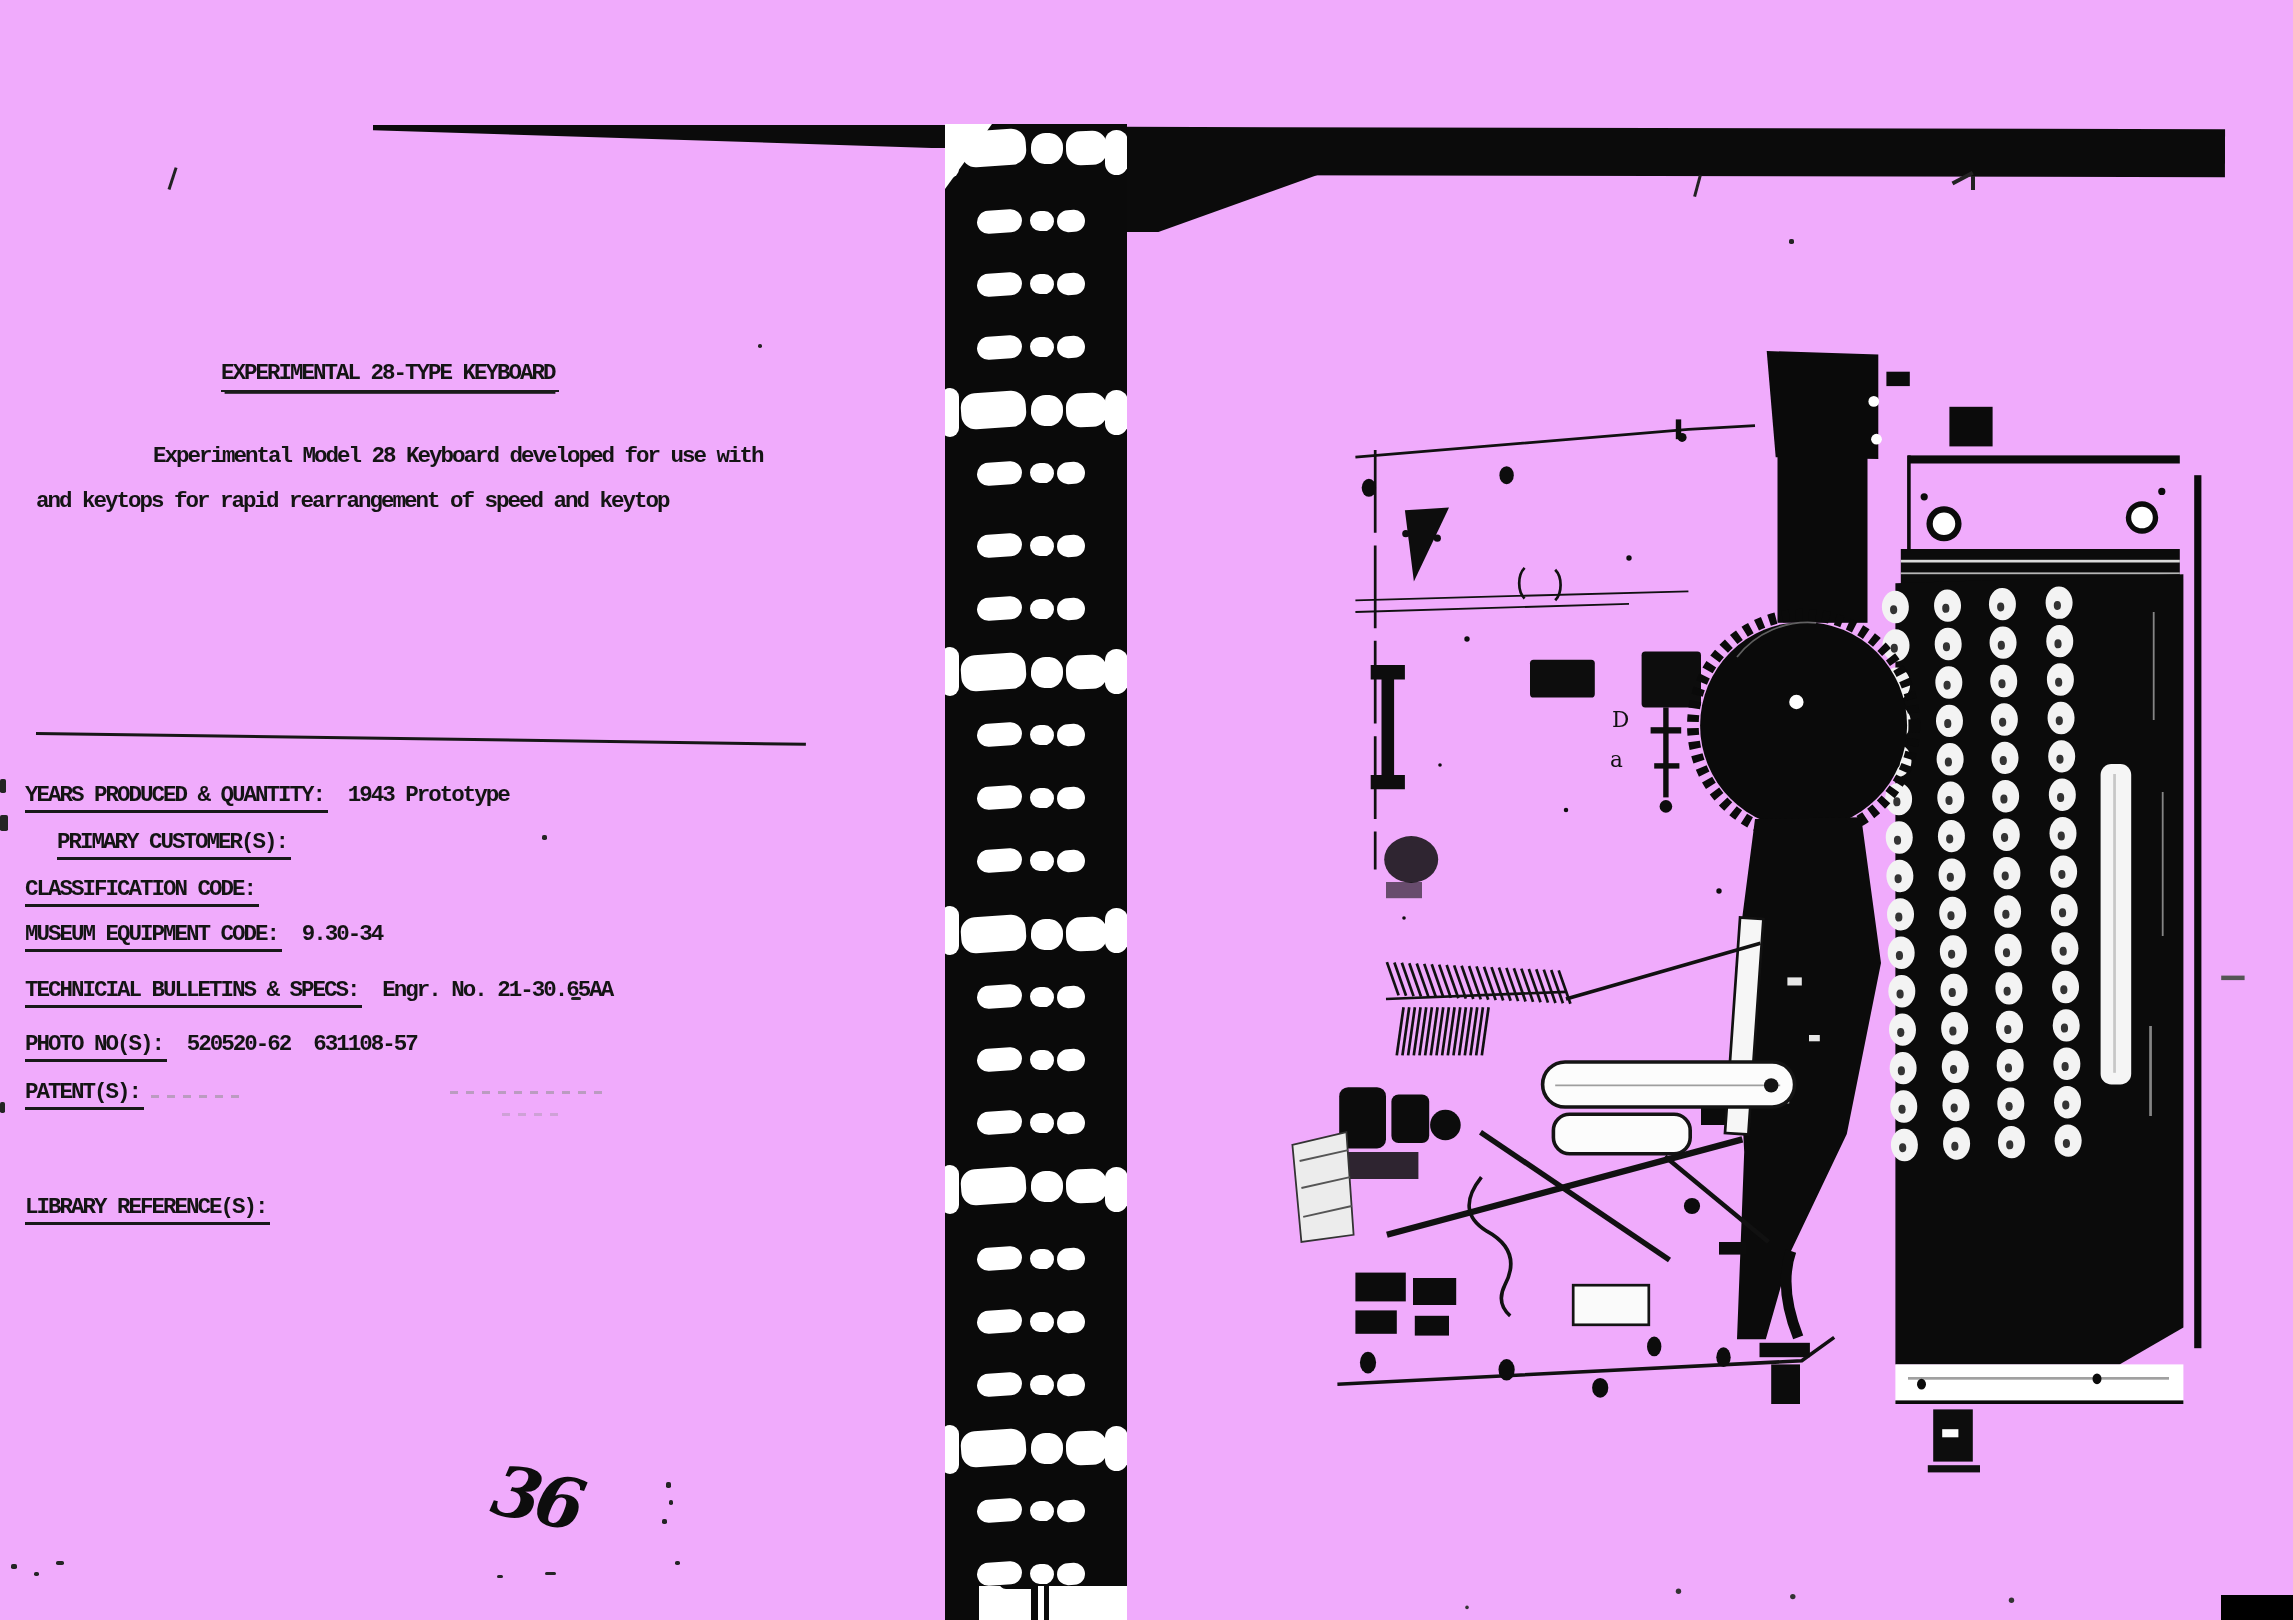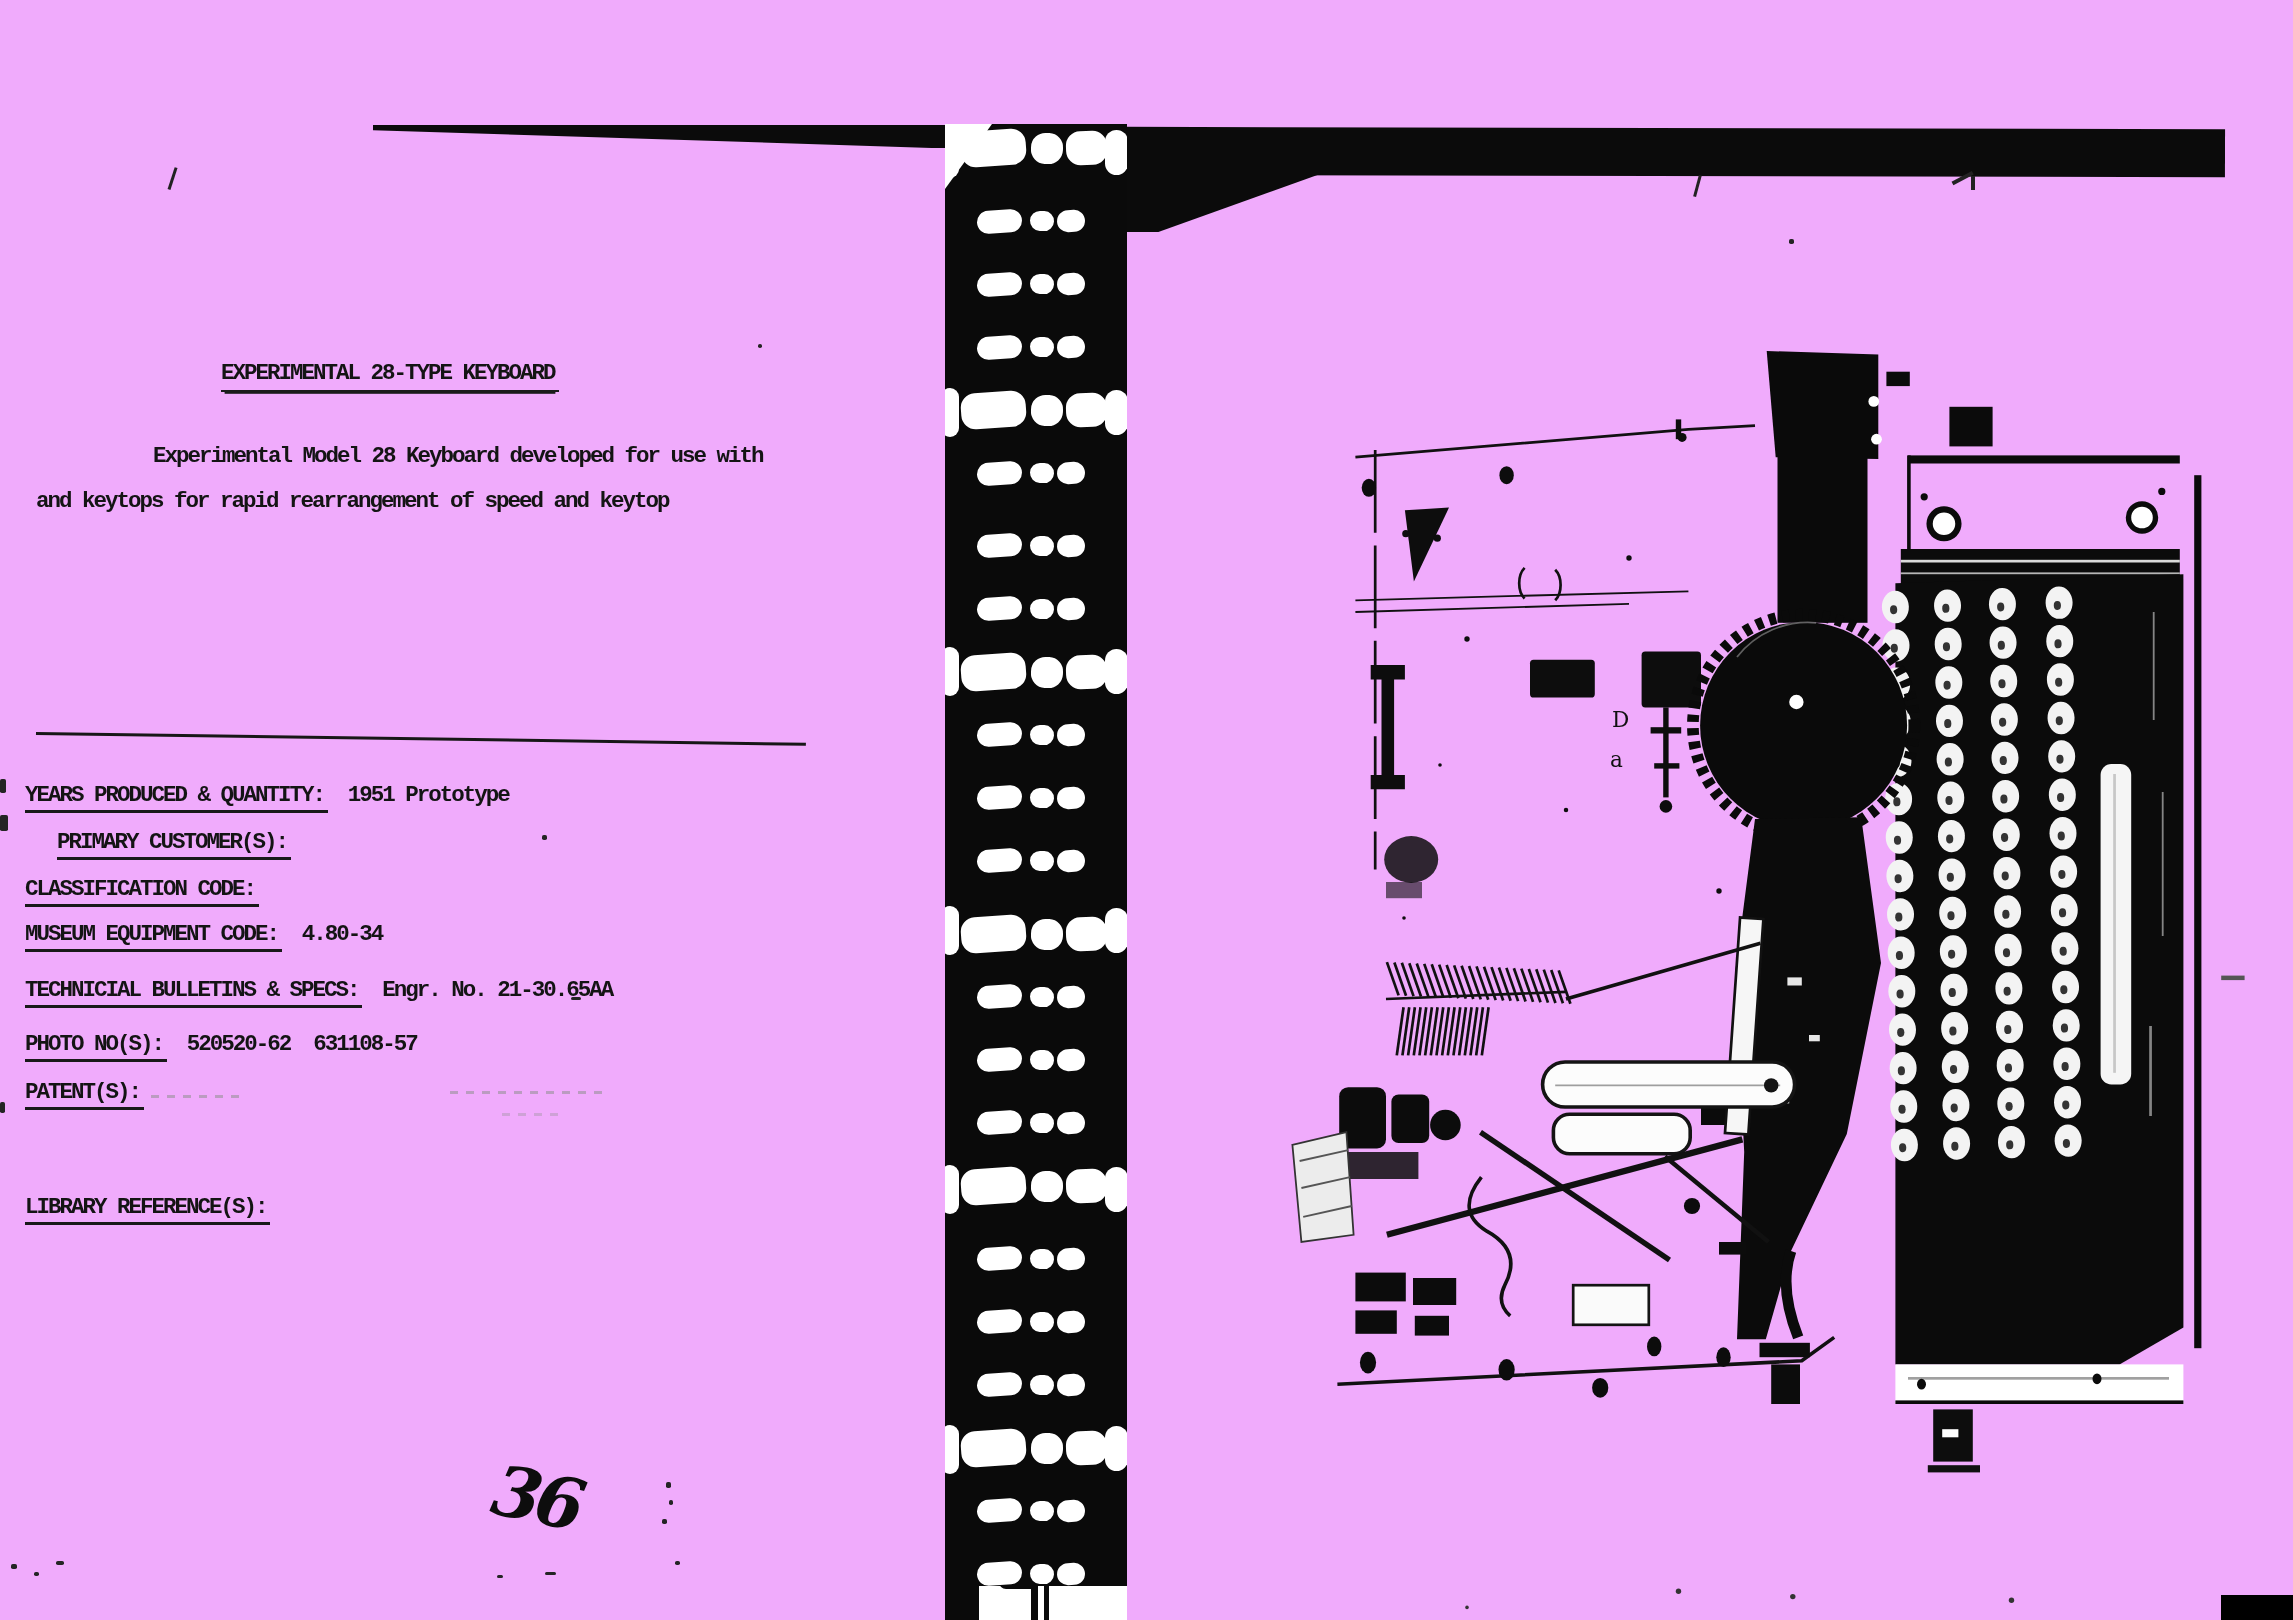--- a/index.html
+++ b/index.html
@@ -54,24 +54,24 @@
   <div class="bar-rag"></div>
   <div class="corner-mark"></div>
 
   <div class="doc-title tw">EXPERIMENTAL 28-TYPE KEYBOARD</div>
   <div class="para tw" id="paragraph">
       <div class="para-line indent">Experimental Model 28 Keyboard developed for use with</div>
       <div class="para-line">and keytops for rapid rearrangement of speed and keytop</div>
     </div>
   <div class="h-rule"></div>
   <div id="fields">
-      <div class="field-row tw" style="top: 782px;"><span class="field-label">YEARS PRODUCED &amp; QUANTITY:</span><span class="field-value">1951 Prototype</span></div>
+      <div class="field-row tw" style="top: 782px;"><span class="field-label">YEARS PRODUCED &amp; QUANTITY:</span><span class="field-value">1943 Prototype</span></div>
       <div class="field-row tw" style="top: 829px; margin-left: 32px;"><span class="field-label">PRIMARY CUSTOMER(S):</span><span class="field-value"></span></div>
       <div class="field-row tw" style="top: 876px;"><span class="field-label">CLASSIFICATION CODE:</span><span class="field-value"></span></div>
-      <div class="field-row tw" style="top: 921px;"><span class="field-label">MUSEUM EQUIPMENT CODE:</span><span class="field-value">4.80-34</span></div>
+      <div class="field-row tw" style="top: 921px;"><span class="field-label">MUSEUM EQUIPMENT CODE:</span><span class="field-value">9.30-34</span></div>
       <div class="field-row tw" style="top: 977px;"><span class="field-label">TECHNICIAL BULLETINS &amp; SPECS:</span><span class="field-value">Engr. No. 21-30.65AA</span></div>
       <div class="field-row tw" style="top: 1031px;"><span class="field-label">PHOTO NO(S):</span><span class="field-value">520520-62  631108-57</span></div>
       <div class="field-row tw" style="top: 1079px;"><span class="field-label">PATENT(S):</span><span class="field-value"></span></div>
       <div class="field-row tw" style="top: 1194px;"><span class="field-label">LIBRARY REFERENCE(S):</span><span class="field-value"></span></div>
     </div>
   <div class="page-num">36</div>
 
   <div class="binding" id="binding">
     <div class="bind-top-wedge"></div>
     <div class="bind-bot-gap"></div>

